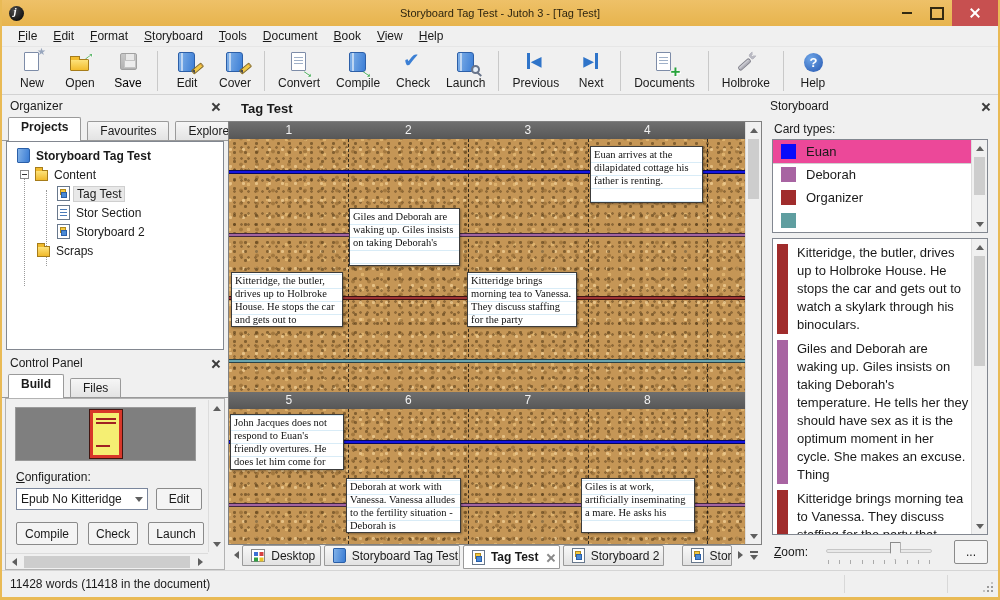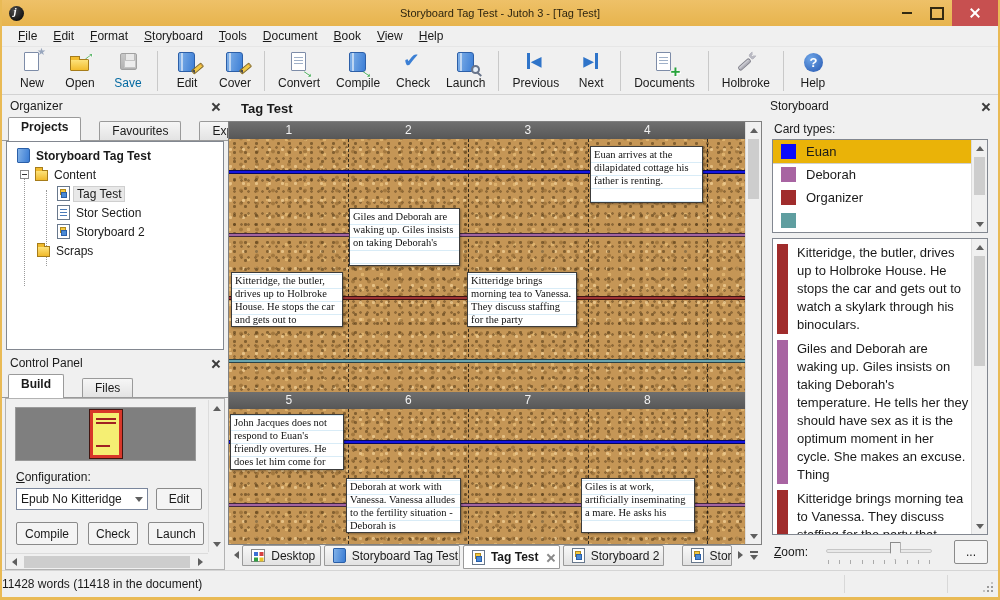--- a/index.html
+++ b/index.html
@@ -28,21 +28,21 @@
   .menubar { position:absolute; left:0; top:26px; right:0; height:21px; background:#f0f0f0;
              display:flex; align-items:center; padding-left:8px; border-bottom:1px solid #e6e6e6; }
   .menu-item { padding:2px 8px; }
 
   
   .toolbar { position:absolute; left:0; top:47px; right:0; height:48px; background:#f0f0f0;
              border-bottom:1px solid #d2d2d2; display:flex; align-items:center; padding-left:6px; }
   .tb-btn { display:flex; flex-direction:column; align-items:center; justify-content:center;
             min-width:48px; padding:1px 8px 2px; height:46px; }
   .tb-btn .lbl { font-size:12px; margin-top:1px; white-space:nowrap; }
-  .tb-btn.disabled .lbl { color:#0369a1; } .tb-btn.disabled .i { opacity:.5; filter:grayscale(1); }
+  .tb-btn.disabled .lbl { color:#000000; } .tb-btn.disabled .i { opacity:.5; filter:grayscale(1); }
   .tb-sep { width:1px; height:40px; background:#c9c9c9; margin:0 5px; }
   .i { position:relative; width:28px; height:25px; }
   .i .page { position:absolute; left:6px; top:2px; width:15px; height:19px; background:#fff; border:1px solid #7d8ca8; border-radius:1px; }
   .i .pagelines::before { content:""; position:absolute; left:9px; top:7px; width:9px; height:1px; background:#9fb0c8; box-shadow:0 3px 0 #9fb0c8, 0 6px 0 #9fb0c8; }
   .i .book { position:absolute; left:5px; top:2px; width:17px; height:20px; border-radius:2px 3px 3px 2px;
              background:linear-gradient(100deg,#82b2e8,#3c7ed6); border:1px solid #2c5fa8; }
   .i .book::before { content:""; position:absolute; left:2px; top:0; bottom:0; width:2px; background:rgba(255,255,255,.55); }
   .i .pencil { position:absolute; width:13px; height:5px; right:-3px; bottom:4px; border:1px solid #8a6d1d; border-radius:1px;
                background:linear-gradient(90deg,#4a4a4a 0 2px,#f5c93e 2px 10px,#e09a32 10px); transform:rotate(-40deg); }
   .i .star::before { content:"★"; position:absolute; right:0; top:-4px; color:#98a6bd; font-size:10px; }
@@ -66,21 +66,21 @@
                background:radial-gradient(circle at 35% 30%,#6fa6e8,#2456b0); color:#fff; font-weight:bold; font-size:13px;
                display:flex; align-items:center; justify-content:center; }
 
   
   .panel-hdr { height:22px; display:flex; align-items:center; padding:0 8px; font-size:12px; }
   .x-small { position:relative; width:9px; height:9px; margin-left:auto; }
   .x-small::before, .x-small::after { content:""; position:absolute; left:4px; top:0; width:1.5px; height:10px; background:#3c3c3c; }
   .x-small::before { transform:rotate(45deg); } .x-small::after { transform:rotate(-45deg); }
   .tabs { display:flex; align-items:flex-end; padding-left:6px; height:24px; position:relative; }
   .tabs::after { content:""; position:absolute; left:0; right:0; bottom:0; height:1px; background:#9a9a9a; }
-  .tab { height:20px; padding:2px 12px 0; border:1px solid #9a9a9a; border-bottom:none; margin-right:18px;
+  .tab { height:20px; padding:2px 12px 0; border:1px solid #9a9a9a; border-bottom:none; margin-right:6px;
          background:linear-gradient(#f6f6f6,#e2e2e2); border-radius:2px 2px 0 0; position:relative; z-index:0; font-size:12px; }
   .tab.active { height:24px; background:#fff; font-weight:bold; z-index:2; }
 
   
   .organizer { position:absolute; left:0; top:95px; width:226px; height:257px; background:#f0f0f0; }
   .tree-box { position:absolute; left:4px; right:4px; top:46px; bottom:2px; background:#fff; border:1px solid #828790; overflow:hidden; }
   .tree { position:relative; padding-top:4px; }
   .trow { height:19px; display:flex; align-items:center; white-space:nowrap; }
   .trow .sel { background:#e8e8e8; border:1px solid #cfcfcf; padding:0 3px; margin-left:-3px; }
   .vdot1 { position:absolute; left:17px; top:30px; height:114px; border-left:1px dotted #9a9a9a; }
@@ -168,39 +168,39 @@
   .dtab .tx::before { transform:rotate(45deg); } .dtab .tx::after { transform:rotate(-45deg); }
   .dtab.clip { width:52px;margin-left:15px; }
   .tab-drop { display:flex; flex-direction:column; align-items:center; justify-content:center; width:16px; height:20px; }
   .tab-drop .bar { width:8px; height:2px; background:#5f5f5f; margin-bottom:2px; }
 
   
   .rightpanel { position:absolute; left:760px; top:95px; width:236px; height:475px; background:#f0f0f0; }
   .ct-label { position:absolute; left:12px; top:27px; }
   .listbox { position:absolute; left:10px; top:44px; width:216px; height:94px; background:#fff; border:1px solid #828790; overflow:hidden; }
   .lrow { height:23px; display:flex; align-items:center; padding:0 4px; margin-right:16px; font-size:13px; }
-  .lrow.selected { background:#eab308; outline:1px solid #d0d0d0; }
+  .lrow.selected { background:#ec4899; outline:1px solid #d0d0d0; }
   .swatch { width:15px; height:15px; margin:0 10px 0 4px; flex:none; }
   .cardlist { position:absolute; left:10px; top:143px; width:216px; height:297px; background:#fff; border:1px solid #828790; overflow:hidden; }
   .ccard { display:flex; margin:5px 18px 6px 4px; }
   .stripe { width:11px; flex:none; margin-right:9px; }
   .ctext { font-size:13px; line-height:18px; }
   .zoomrow { position:absolute; left:0; right:0; bottom:4px; height:26px; }
   .zoom-label { position:absolute; left:12px; top:5px; }
   .slider { position:absolute; left:64px; top:0; width:106px; height:26px; }
   .slider .strack { position:absolute; left:0; right:0; top:9px; height:4px; background:#e9e9e9; border:1px solid #c6c6c6; border-radius:2px; }
   .slider .sthumb { position:absolute; left:60%; top:2px; width:11px; height:18px; background:#f0f0f0; border:1px solid #8a8a8a;
                     clip-path:polygon(0 0,100% 0,100% 55%,50% 100%,0 55%); }
   .slider .ticks { position:absolute; left:2px; right:2px; top:20px; display:flex; justify-content:space-between; }
   .slider .tick { width:1px; height:4px; background:#ababab; }
   .more-btn { position:absolute; right:10px; top:0; width:34px; height:24px; }
 
   
   .statusbar { position:absolute; left:0; right:0; bottom:0; height:27px; background:#f0f0f0; border-top:1px solid #d5d5d5;
-               display:flex; align-items:center; font-size:12px; }
+               display:flex; align-items:center; padding-left:8px; font-size:12px; }
   .sdiv { position:absolute; top:4px; bottom:4px; width:1px; background:#d8d8d8; }
   .grip { position:absolute; right:4px; bottom:4px; width:12px; height:12px; }
   .grip::before { content:""; position:absolute; width:2px; height:2px; right:1px; bottom:1px; background:#9a9a9a;
                   box-shadow:-4px 0 #9a9a9a, 0 -4px #9a9a9a, -8px 0 #c2c2c2, 0 -8px #c2c2c2, -4px -4px #9a9a9a; }
 </style>
 </head>
 <body>
 
 <div id="window">
 

